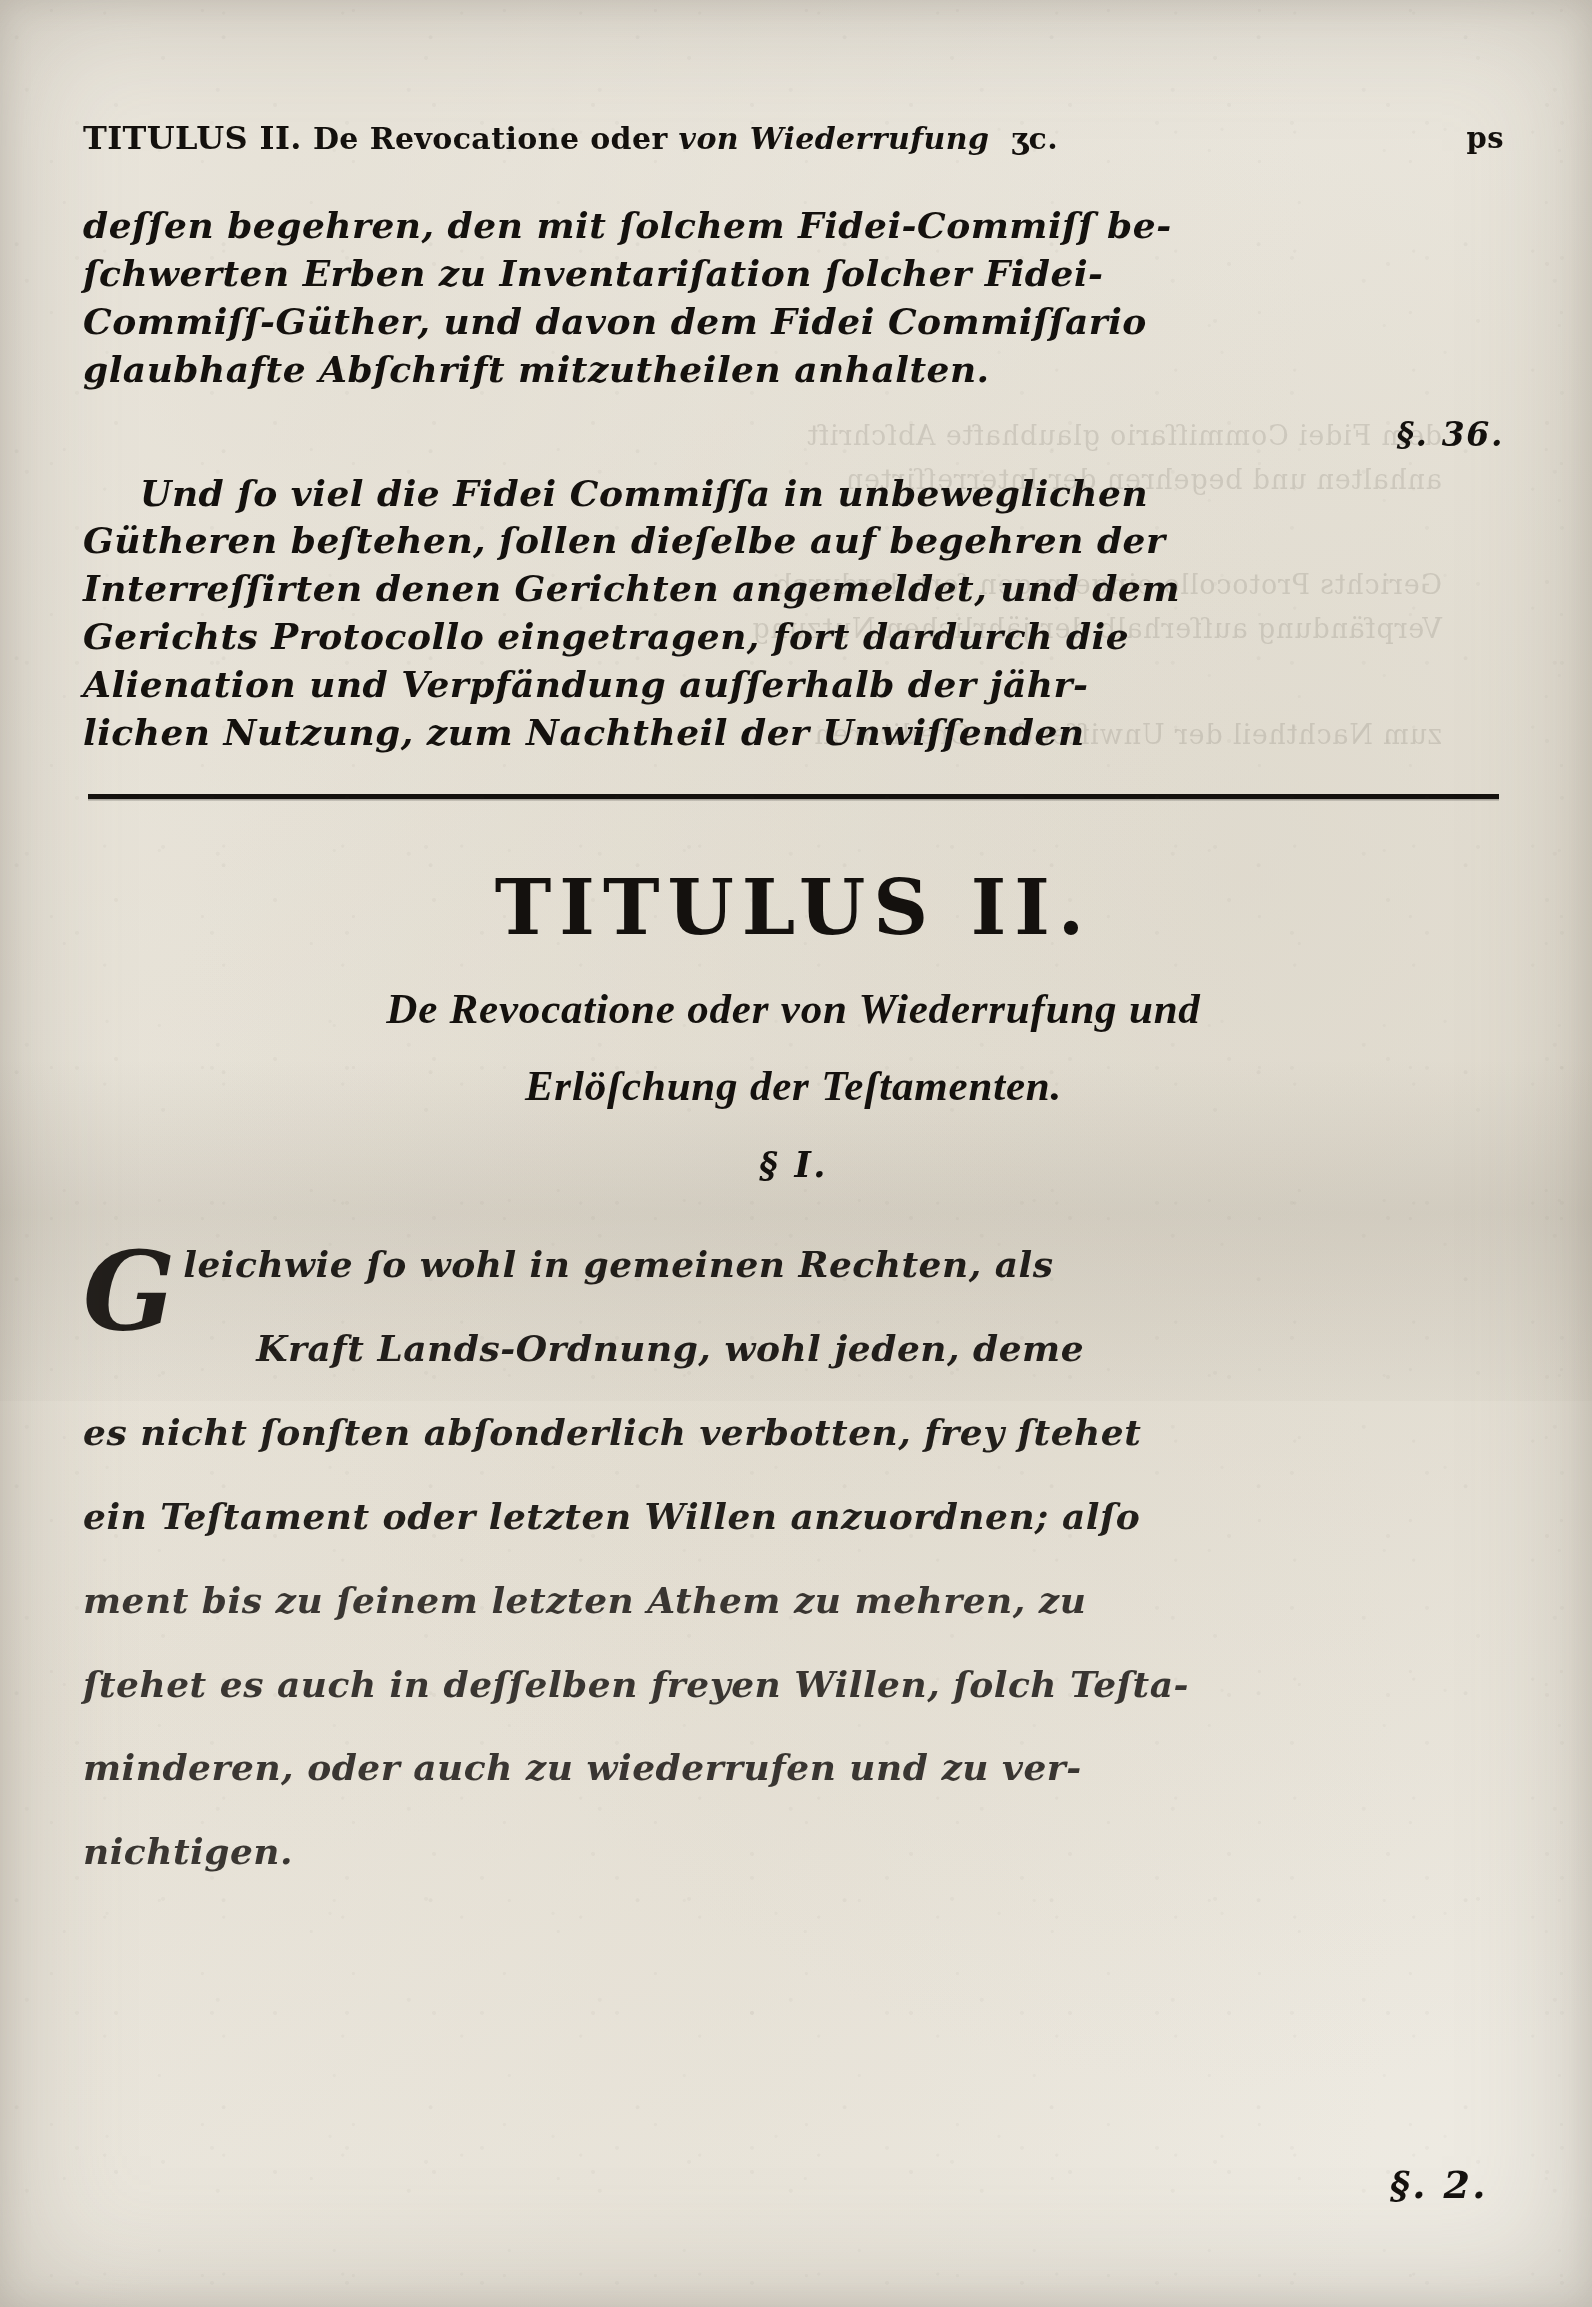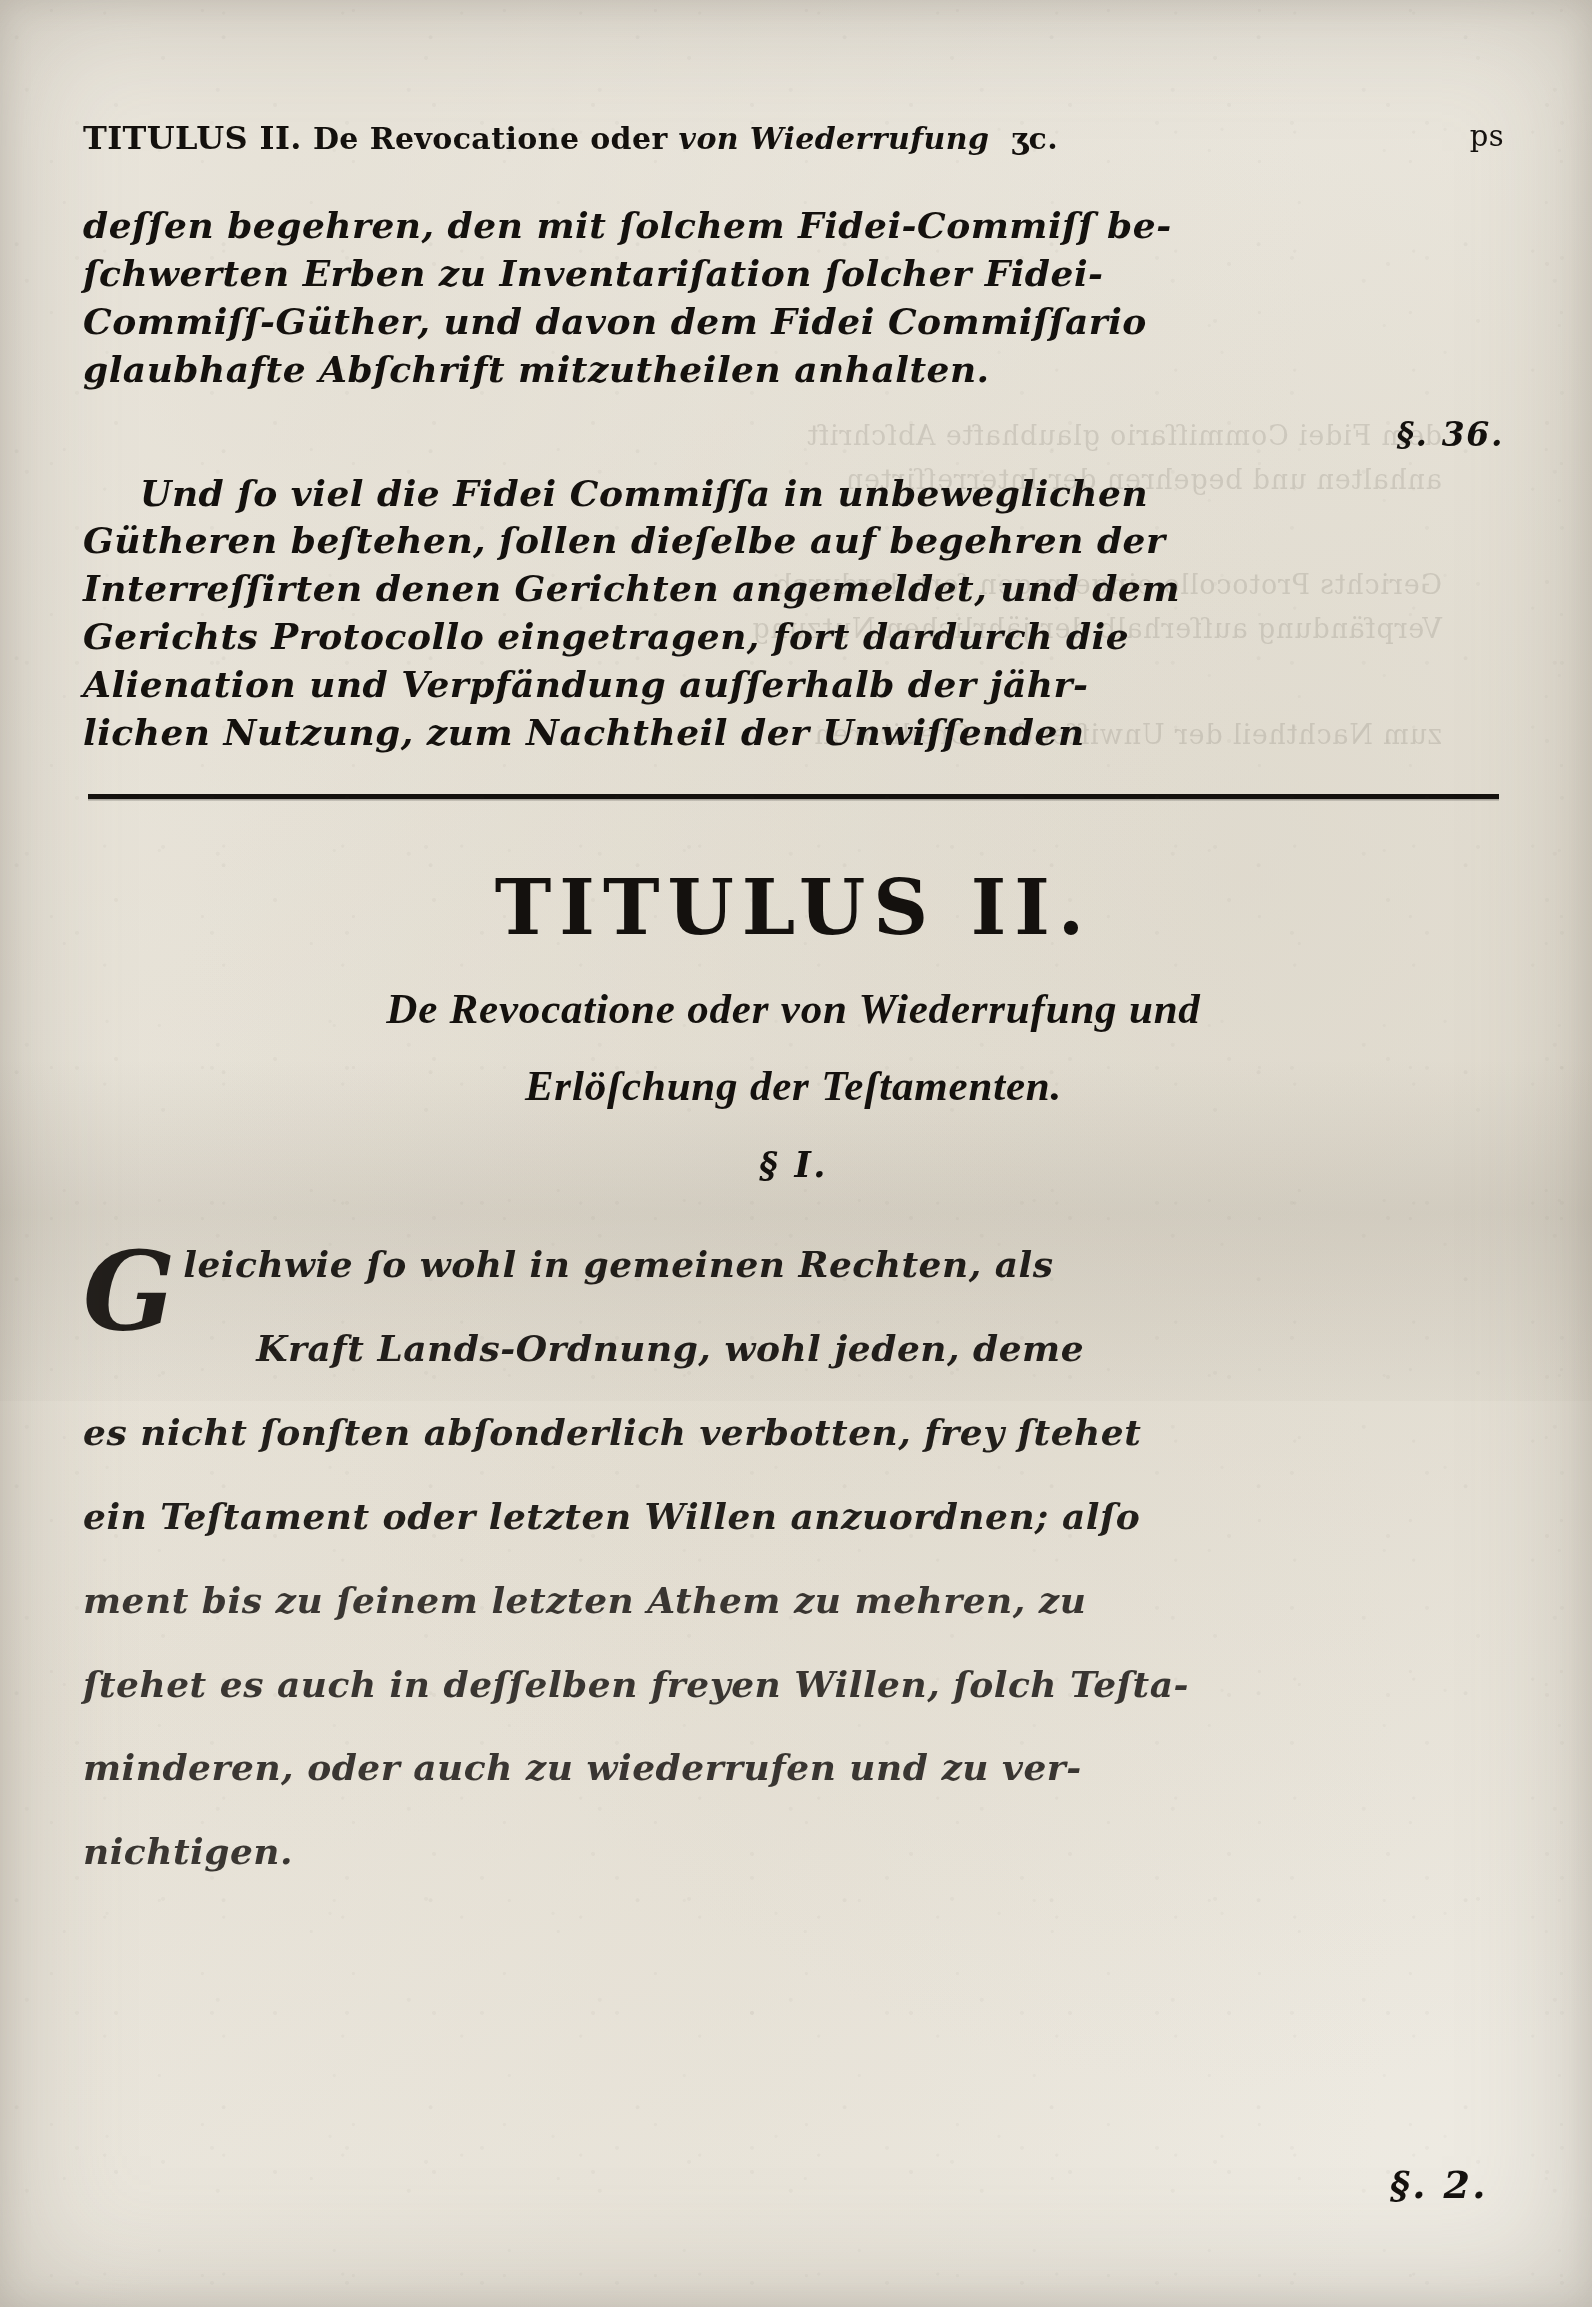--- a/index.html
+++ b/index.html
@@ -68,21 +68,21 @@
     left: 0; top: 0;
     width: 1593px;
     height: 2307px;
     box-sizing: border-box;
     padding: 119px 89px 72px 83px;
   }
 
   
   .runhead {
     display: flex;
-    align-items: flex-start;
+    align-items: center;
     justify-content: space-between;
     font-size: 31px;
     letter-spacing: 0.4px;
     white-space: nowrap;
     margin-bottom: 45px;
     filter: blur(0.2px);
   }
   .runhead .rh-left {
     font-family: "DejaVu Serif", serif;
     font-weight: bold;
@@ -95,21 +95,21 @@
     margin-left: 11px;
   }
   .runhead .rh-frak {
     font-family: "DejaVu Serif", serif;
     font-weight: bold;
     font-style: italic;
     font-size: 30px;
   }
   .runhead .rh-sig {
     font-family: "DejaVu Serif", serif;
-    font-weight: normal;
+    font-weight: bold;
     font-size: 29px;
     margin-left: 24px;
   }
 
   
   .frak {
     font-family: "DejaVu Serif", serif;
     font-weight: bold;
     font-style: italic;
     letter-spacing: 0.5px;

